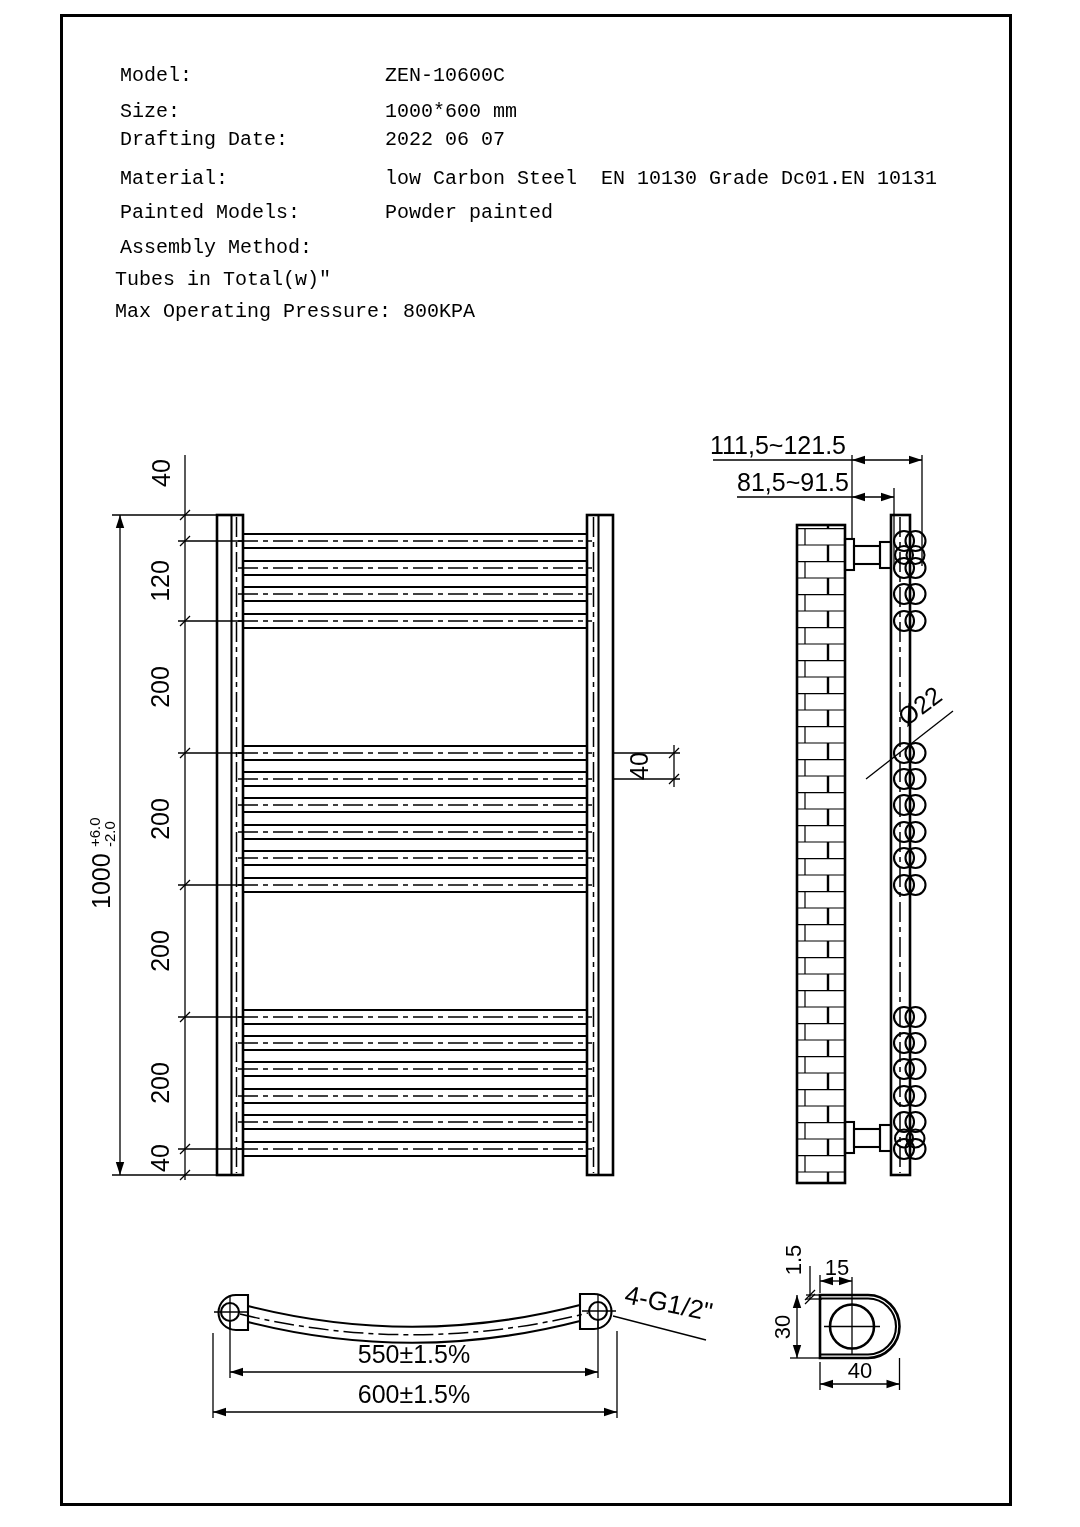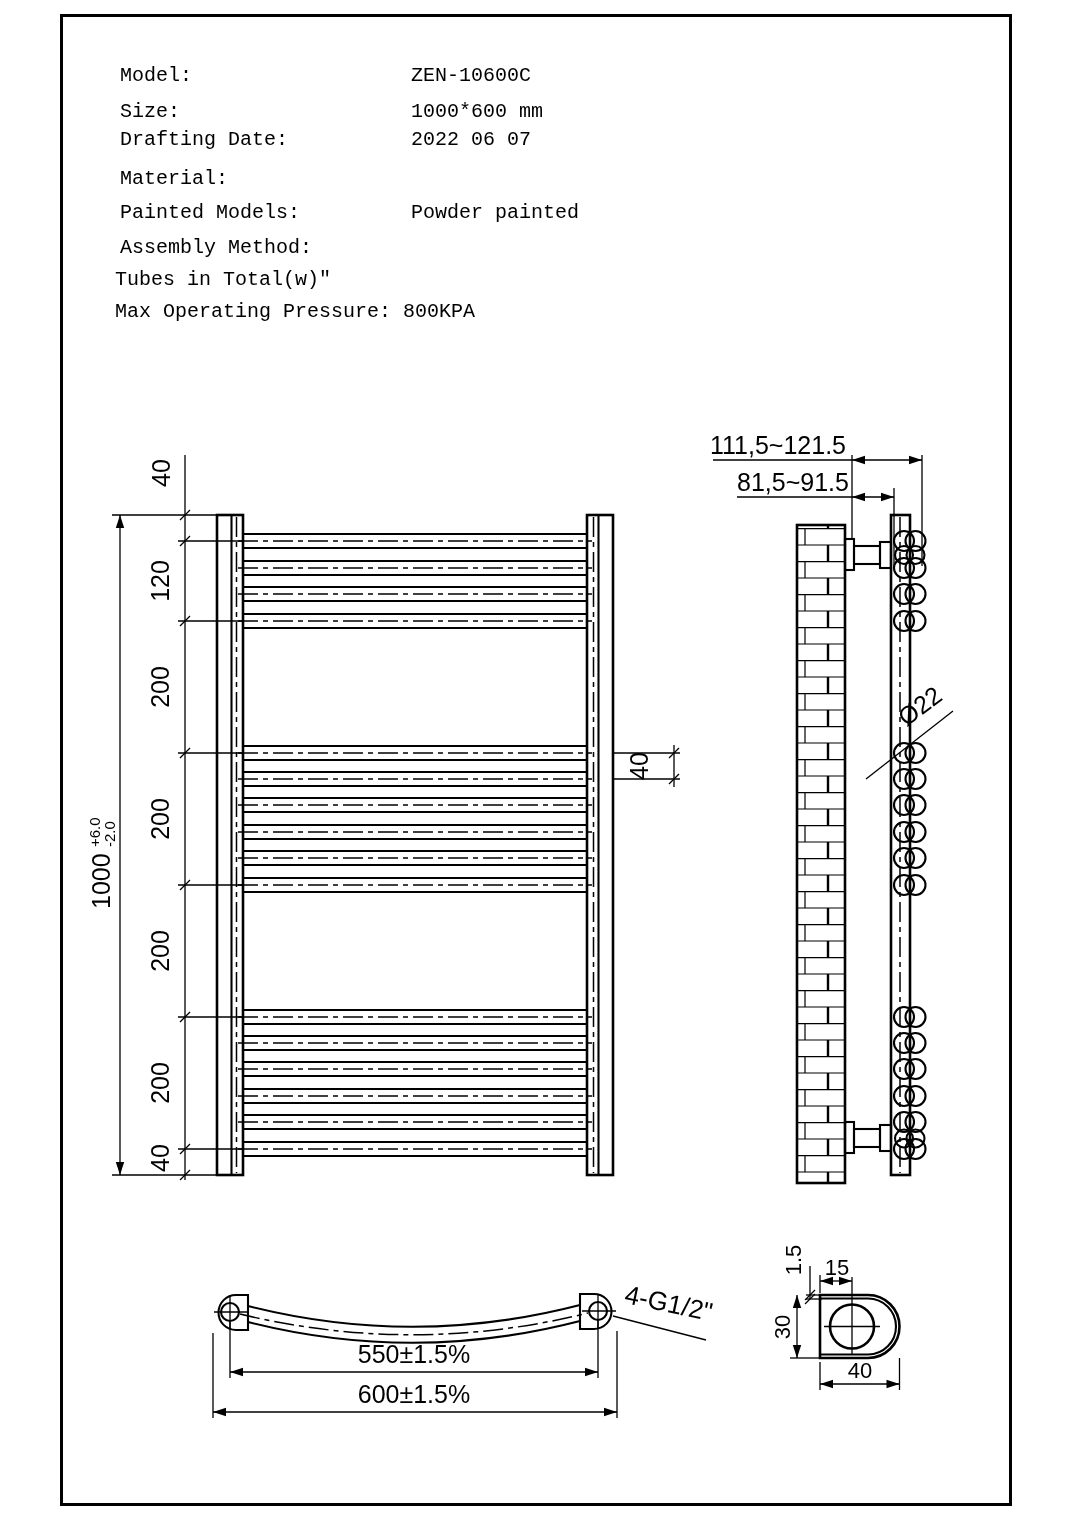--- a/index.html
+++ b/index.html
@@ -4,21 +4,21 @@
 <style>
   html,body{margin:0;padding:0;background:#fff;}
   body{width:1080px;height:1527px;position:relative;overflow:hidden;
        font-family:"Liberation Sans",sans-serif;color:#000;}
   .sheet-border{position:absolute;left:60px;top:14px;width:952px;height:1492px;
        border:3px solid #000;box-sizing:border-box;}
   .specs{position:absolute;left:0;top:0;width:1080px;
        font-family:"Liberation Mono","DejaVu Sans Mono",monospace;
        font-size:20px;line-height:24px;color:#000;}
   .srow{position:absolute;left:120px;width:900px;white-space:pre;}
-  .srow .val{position:absolute;left:265px;white-space:pre;margin-left:26px;}
+  .srow .val{position:absolute;left:265px;white-space:pre;}
   .cont{position:absolute;left:115px;white-space:pre;}
   svg{position:absolute;left:0;top:0;}
   .obj{stroke:#000;stroke-width:2.6;fill:none;}
   .obj2{stroke:#000;stroke-width:2.1;fill:none;}
   .thin{stroke:#000;stroke-width:1.3;fill:none;}
   .cl{stroke:#000;stroke-width:1.5;fill:none;stroke-dasharray:20 5 5 5;}
   text{fill:#000;font-family:"Liberation Sans",sans-serif;}
   .dt{font-size:25px;}
   .dt2{font-size:22px;}
   .dt3{font-size:26px;}
@@ -26,21 +26,21 @@
 </style>
 </head>
 <body>
 
 <div class="sheet-border"></div>
 
 <div class="specs">
   <div class="srow" style="top:64px"><span>Model:</span><span class="val">ZEN-10600C</span></div>
   <div class="srow" style="top:100px"><span>Size:</span><span class="val">1000*600 mm</span></div>
   <div class="srow" style="top:128px"><span>Drafting Date:</span><span class="val">2022 06 07</span></div>
-  <div class="srow" style="top:167px"><span>Material:</span></div>
+  <div class="srow" style="top:167px"><span>Material:</span><span class="val">low Carbon Steel  EN 10130 Grade Dc01.EN 10131</span></div>
   <div class="srow" style="top:201px"><span>Painted Models:</span><span class="val">Powder painted</span></div>
   <div class="srow" style="top:236px"><span>Assembly Method:</span></div>
   <div class="cont" style="top:268px">Tubes in Total(w)"</div>
   <div class="cont" style="top:300px">Max Operating Pressure: 800KPA</div>
 </div>
 
 <svg id="cad" width="1080" height="1527" viewBox="0 0 1080 1527">
   <defs>
     <pattern id="brick" width="46" height="33" patternUnits="userSpaceOnUse">
       <path d="M0,0.6 H46 M0,17 H46 M23,0 V17 M0.6,17 V33 M45.4,17 V33" stroke="#000" stroke-width="1.2" fill="none"></path>

